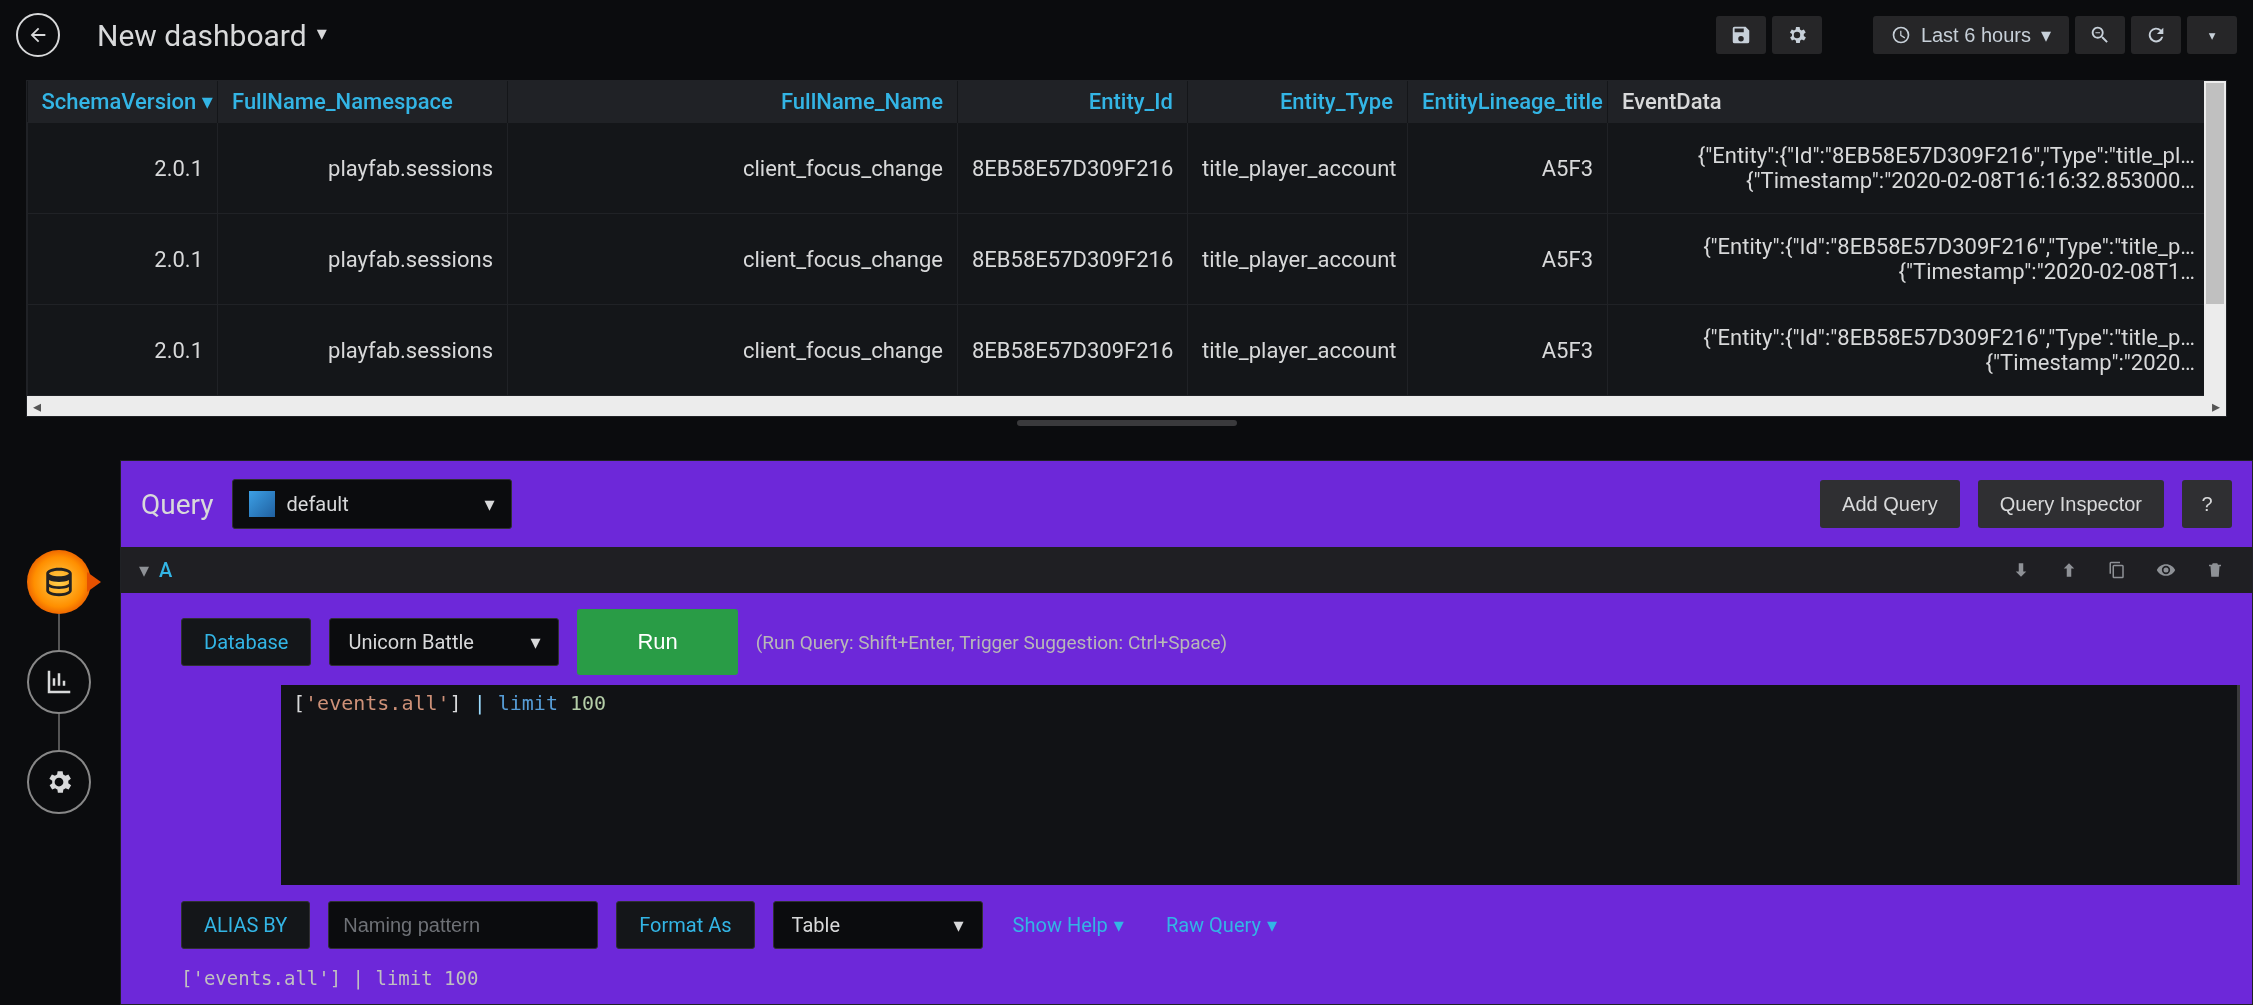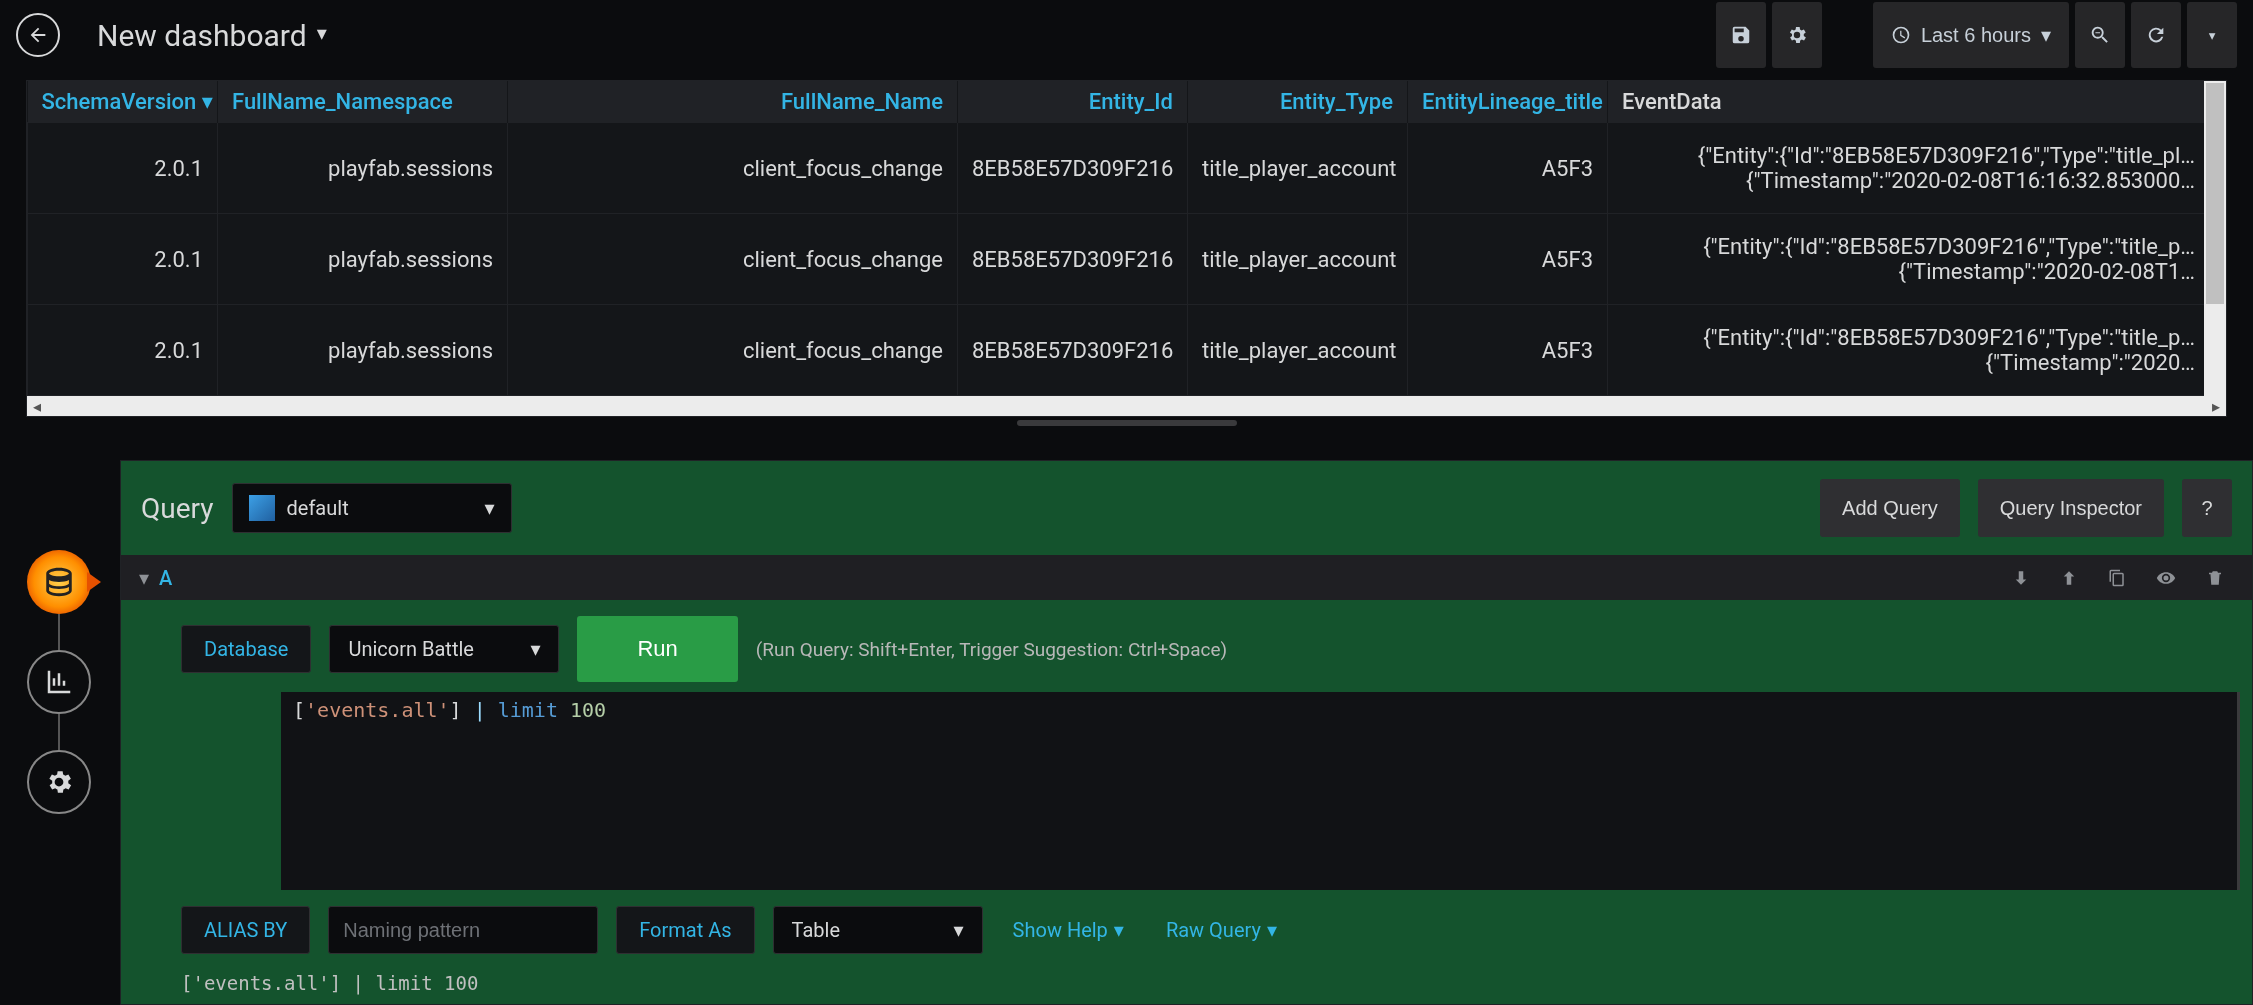--- a/index.html
+++ b/index.html
@@ -19,21 +19,21 @@
   }
   .back-circle {
     width: 44px; height: 44px; border: 2px solid #d8d9da; border-radius: 50%;
     display:flex;align-items:center;justify-content:center;
     cursor:pointer;
   }
   .title-wrap { display:flex; align-items:center; gap:10px; margin-left: 10px; cursor:pointer; }
   .title { font-size: 30px; color:#d8d9da; }
   .nav-spacer { flex:1; }
   .tb-btn {
-    background:#262628; border:none; height:66px; min-width:50px;
+    background:#262628; border:none; height:38px; min-width:50px;
     display:flex; align-items:center; justify-content:center;
     color:#c7d0d9; cursor:pointer; border-radius:3px;
   }
   .tb-group { display:flex; gap:6px; }
   .time-btn { padding: 0 18px; gap:10px; font-size:20px; }
   
   .panel-wrap {
     margin: 10px 26px 0 26px;
     border: 1px solid #202226;
     background:#141619;
@@ -90,40 +90,40 @@
   }
   .rail-icon.active::after{
     content:''; position:absolute; right:-10px; width:0;height:0;
     border-top:10px solid transparent; border-bottom:10px solid transparent;
     border-left:14px solid #e65100;
   }
   .rail-icon { position:relative; }
   
   .editor {
     position:absolute; left:120px; right:0; top:460px; bottom:0;
-    background:#14532d; border:1px solid #202226;
+    background:#6d28d9; border:1px solid #202226;
     display:flex; flex-direction:column;
   }
   .editor-hd {
     display:flex; align-items:center; padding: 18px 20px; gap:18px;
   }
   .editor-hd .lbl { font-size:28px; color:#d8d9da; }
   .ds-picker {
     display:flex; align-items:center; gap:12px;
     border:1px solid #2f2f32; background:#0b0c0e;
     height:50px; padding:0 16px; border-radius:3px; cursor:pointer;
     min-width:280px; justify-content:flex-start;
   }
   .ds-picker .logo {
     width:26px;height:26px;background:linear-gradient(135deg,#3ca0e6 0%,#2060a0 100%);
   }
   .editor-hd .spacer{flex:1;}
   .ed-btn {
     background:#2f2f32; border:none; color:#d8d9da; font-size:20px;
-    height:58px; padding:0 22px; border-radius:3px; cursor:pointer;
+    height:48px; padding:0 22px; border-radius:3px; cursor:pointer;
   }
   .ed-btn.square{ padding:0; width:50px; }
   .query-row-hdr{
     background:#1f1f23; height:46px; display:flex; align-items:center;
     padding:0 18px; gap:10px;
   }
   .query-row-hdr .A { color:#33b5e5; font-weight:500; }
   .query-row-hdr .sp{flex:1;}
   .mini-ic{ color:#8e9196; cursor:pointer; padding:0 10px; font-size:20px; }
   .query-body{ padding: 8px 0 0 60px; }

